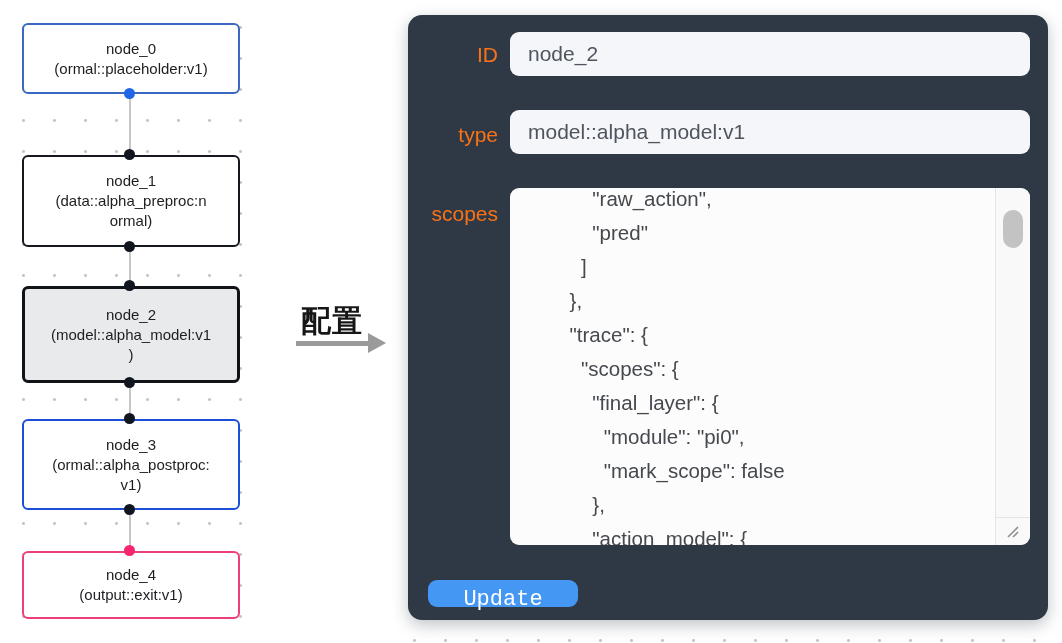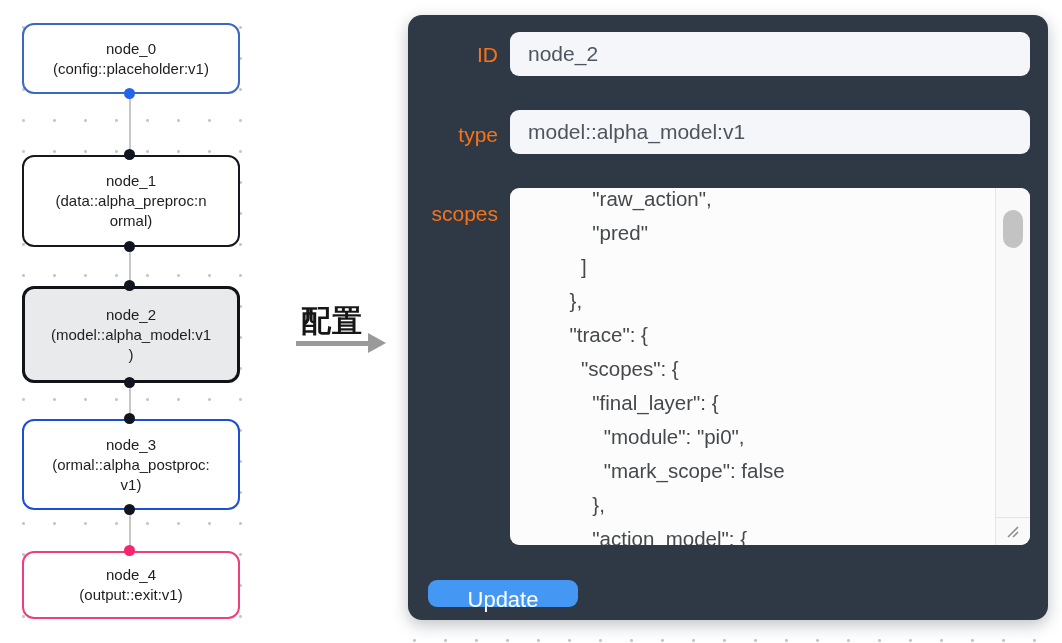--- a/index.html
+++ b/index.html
@@ -12,21 +12,21 @@
   .dots {
     position:absolute; top:0; height:643px;
     background-image:radial-gradient(circle,#c7c7c7 1.3px,transparent 1.6px);
     background-size:31px 31px;
   }
   #canvas-left  { left:0;   width:266px; background-position:8px 12px; }
   #canvas-right { left:396px; width:666px; background-position:3px 5px; }
 
   
   .node {
-    position:absolute; left:22px; width:218px; border-radius:12px;
+    position:absolute; left:22px; width:218px; border-radius:6px;
     display:flex; flex-direction:column; justify-content:center; align-items:center;
     text-align:center; color:#1d1e21; background:#ffffff;
     font-size:15px; line-height:20px;
   }
   .node .node-subtitle { white-space:pre-line; }
   #node-0 { top:23px;  height:71px; border:2px solid #3b68c0; }
   #node-1 { top:155px; height:92px; border:2px solid #15181e; }
   #node-2 { top:286px; height:97px; border:3px solid #101419; background:#e9eaec; }
   #node-3 { top:419px; height:91px; border:2px solid #1d4ed8; }
   #node-4 { top:551px; height:68px; border:2px solid #ef3f7a;align-items:center; }
@@ -91,38 +91,38 @@
   }
   #config-resize {
     position:absolute; right:0; bottom:0; width:35px; height:28px;
     border-top:1px solid #e4e4e4;
     display:flex; align-items:center; justify-content:center;
   }
 
   #update-button {
     position:absolute; left:20px; top:565px; width:150px; height:27px;
     background:#4498f3; border:none; border-radius:9px;
-    color:#ffffff; font-size:22px; font-weight:500; font-family:Liberation Sans, sans-serif;
+    color:#ffffff; font-size:22px; font-weight:500; font-family:Liberation Mono, monospace;
     line-height:38px; text-align:center; cursor:pointer;
   }
 </style>
 </head>
 <body>
 
 <div id="canvas-left" class="dots"></div>
 <div id="canvas-right" class="dots"></div>
 
 <div class="edge" id="edge-0"></div>
 <div class="edge" id="edge-1"></div>
 <div class="edge" id="edge-2"></div>
 <div class="edge" id="edge-3"></div>
 
 <div class="node" id="node-0">
   <div>node_0</div>
-  <div class="node-subtitle">(config::placeholder:v1)</div>
+  <div class="node-subtitle">(ormal::placeholder:v1)</div>
 </div>
 <div class="node" id="node-1">
   <div>node_1</div>
   <div class="node-subtitle">(data::alpha_preproc:n
 ormal)</div>
 </div>
 <div class="node" id="node-2">
   <div>node_2</div>
   <div class="node-subtitle">(model::alpha_model:v1
 )</div>

